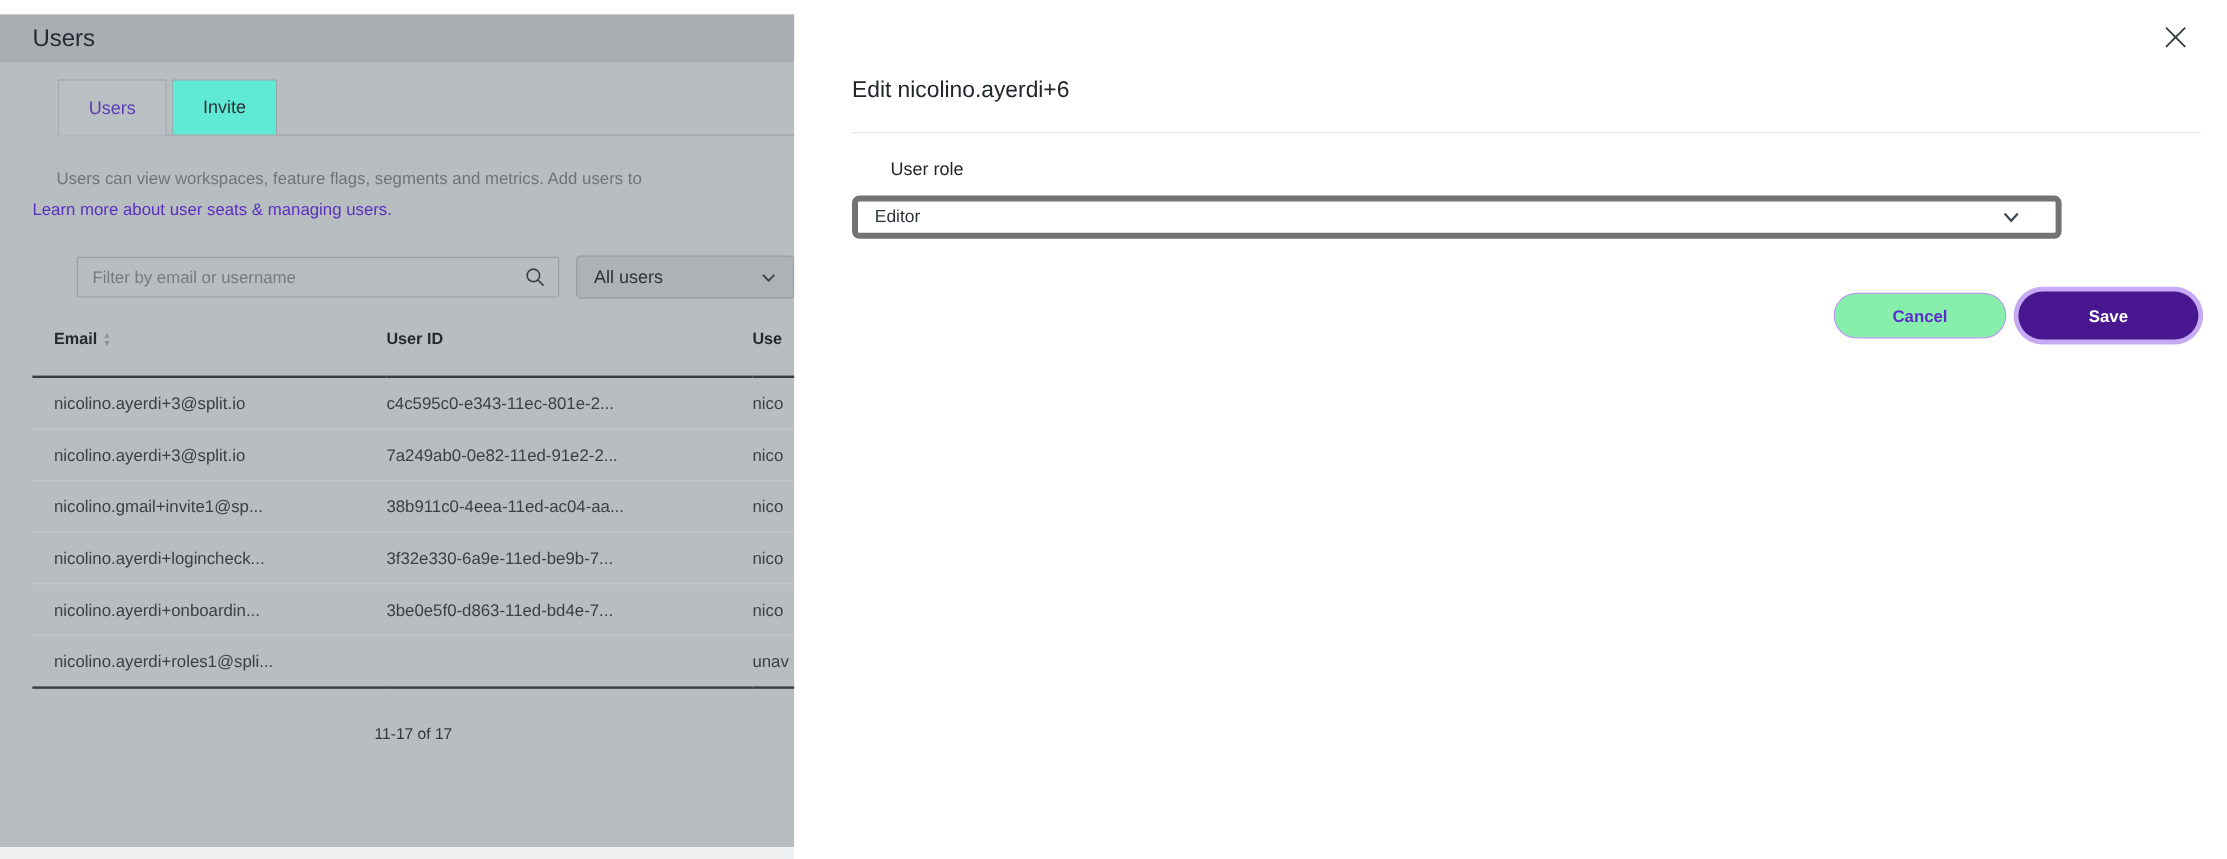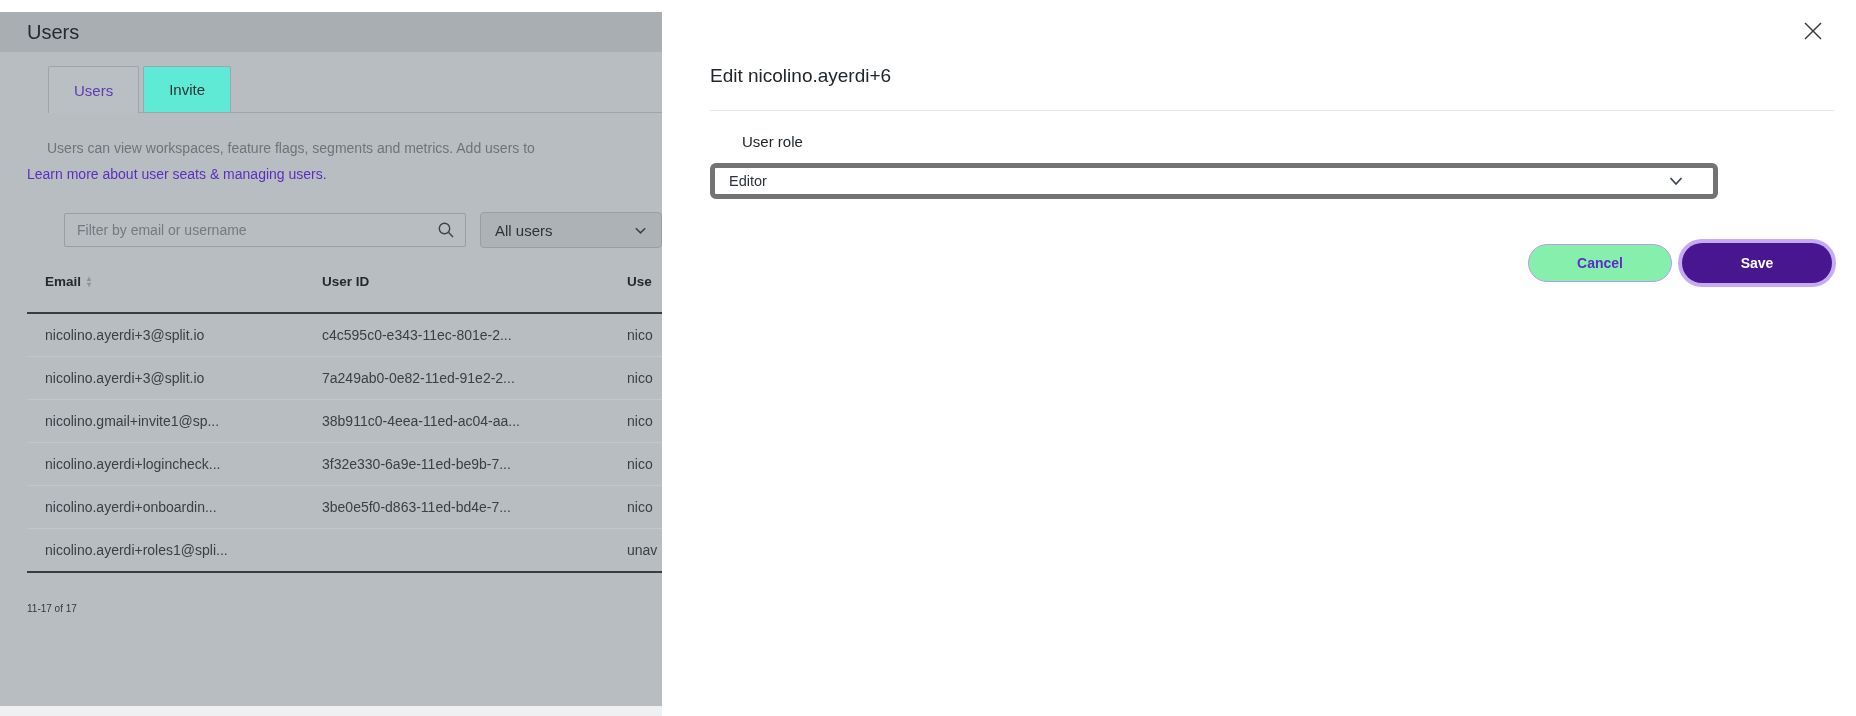--- a/index.html
+++ b/index.html
@@ -75,21 +75,21 @@
   .users-table td {
     font-size:14px; color:#3b4045; padding:13px 0 13px 0;
     border-bottom:1px solid #c2c7ca; white-space:nowrap; overflow:hidden;
   }
   .users-table td:first-child { padding-left:18px; }
   .users-table tr:last-child td { border-bottom:2px solid #383d42; }
   .sort-icon {
     display:inline-block; vertical-align:middle; margin-left:6px;
     font-size:8px; line-height:6px; color:#8d9397; text-align:center;
   }
-  .pagination { margin-top:30px; font-size:10px; color:#33383d; }
+  .pagination { margin-top:30px; font-size:13px; color:#33383d;text-align:center; }
 
   
   .modal {
     position:absolute; left:662px; top:0; width:1194px; height:716px;
     background:#ffffff;
   }
   .close-btn {
     position:absolute; top:17px; right:29px; width:28px; height:28px;
     background:none; border:none; cursor:pointer; padding:0;
     display:flex; align-items:center; justify-content:center;

